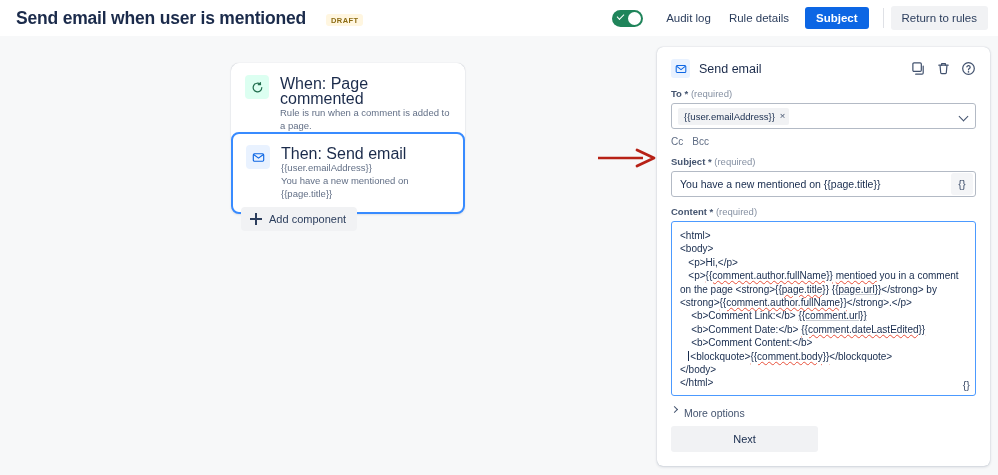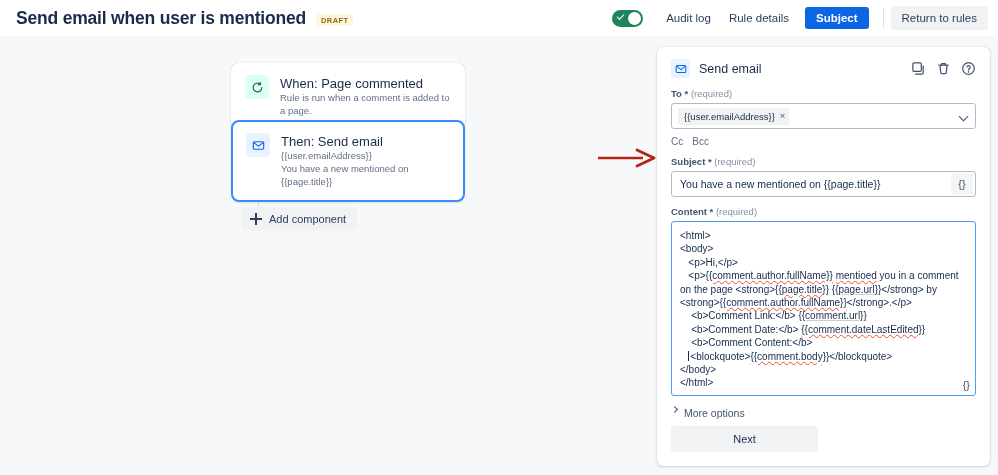--- a/index.html
+++ b/index.html
@@ -17,21 +17,21 @@
     position: absolute; left: 0; top: 0; width: 998px; height: 36px;
     background: #ffffff;
     display: flex; align-items: center;
   }
   .rule-title {
     margin-left: 16px;
     font-size: 17.5px; font-weight: bold; letter-spacing: -0.2px;
     color: #1b2b4b; white-space: nowrap;
   }
   .draft-badge {
-    margin-left: 10px; margin-top: 3px;
+    margin-left: 20px; margin-top: 3px;
     background: #fff6e0; color: #8c6b12;
     font-size: 7.5px; font-weight: bold; letter-spacing: .4px;
     padding: 2px 5px 1px 5px; border-radius: 3px;
   }
   .top-right {
     position: absolute; right: 10px; top: 0; height: 36px;
     display: flex; align-items: center; gap: 0px;
   }
   .toggle {
     width: 31px; height: 17px; border-radius: 9px; background: #1f845a;
@@ -81,21 +81,21 @@
   }
   .node.selected { border: 2px solid #388bff; box-shadow: 0 1px 2px rgba(9,30,66,.10); }
   .node-icon {
     width: 24px; height: 24px; border-radius: 4px;
     display: flex; align-items: center; justify-content: center;
     flex: 0 0 auto;
   }
   .icon-trigger { background: #dcfff1; }
   .icon-email { background: #e9f2ff; }
   .node-text { margin-left: 11px; padding-top: 1px; }
-  .node-title { font-size: 13px; color: #1b2b4b; line-height: 15px; }
+  .node-title { font-size: 16px; color: #1b2b4b; line-height: 15px; }
   .node-sub { font-size: 9.5px; color: #626f86; line-height: 13px; }
 
   .add-component {
     position: absolute; background: #f1f2f4; border-radius: 4px;
     display: flex; align-items: center; gap: 7px;
     padding: 6px 11px 6px 9px; cursor: pointer;
   }
   .add-component .label { font-size: 11px; color: #2c3e5d; }
   .plus {
     position: relative; width: 12px; height: 12px; flex: 0 0 auto;
@@ -254,21 +254,21 @@
           <path d="M13.3 8a5.3 5.3 0 1 1-1.6-3.8" stroke="#216e4e" stroke-width="1.5" stroke-linecap="round" fill="none"></path>
           <path d="M11.6 1.9v2.6h-2.6" stroke="#216e4e" stroke-width="1.5" stroke-linecap="round" stroke-linejoin="round" fill="none"></path>
         </svg>
       </div>
       <div class="node-text">
         <div class="node-title">When: Page commented</div>
         <div class="node-sub">Rule is run when a comment is added to a page.</div>
       </div>
     </div>
 
-    <div class="node selected" style="left:231px; top:84px; width:234px; padding:11px 12px 12px 13px;">
+    <div class="node selected" style="left:231px; top:96px; width:234px; padding:11px 12px 12px 13px;">
       <div class="node-icon icon-email">
         <svg width="13" height="13" viewBox="0 0 16 16" fill="none">
           <rect x="1.6" y="3.4" width="12.8" height="9.2" rx="1.4" stroke="#0c66e4" stroke-width="1.4"></rect>
           <path d="M2.4 4.6 8 8.8l5.6-4.2" stroke="#0c66e4" stroke-width="1.4" stroke-linecap="round" stroke-linejoin="round" fill="none"></path>
         </svg>
       </div>
       <div class="node-text">
         <div class="node-title">Then: Send email</div>
         <div class="node-sub">{{user.emailAddress}}</div>
         <div class="node-sub">You have a new mentioned on {{page.title}}</div>

